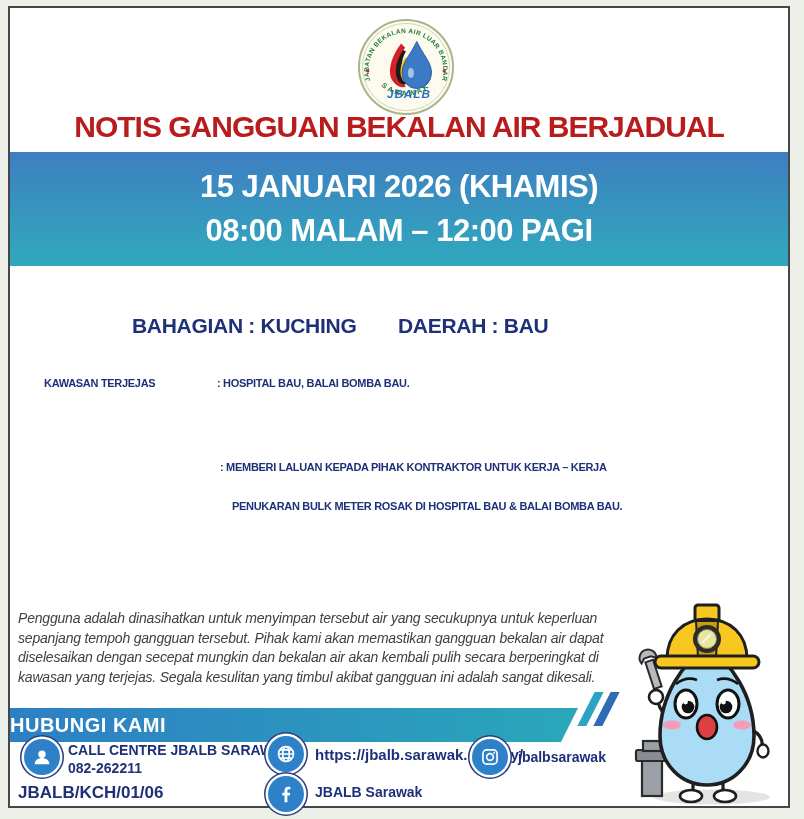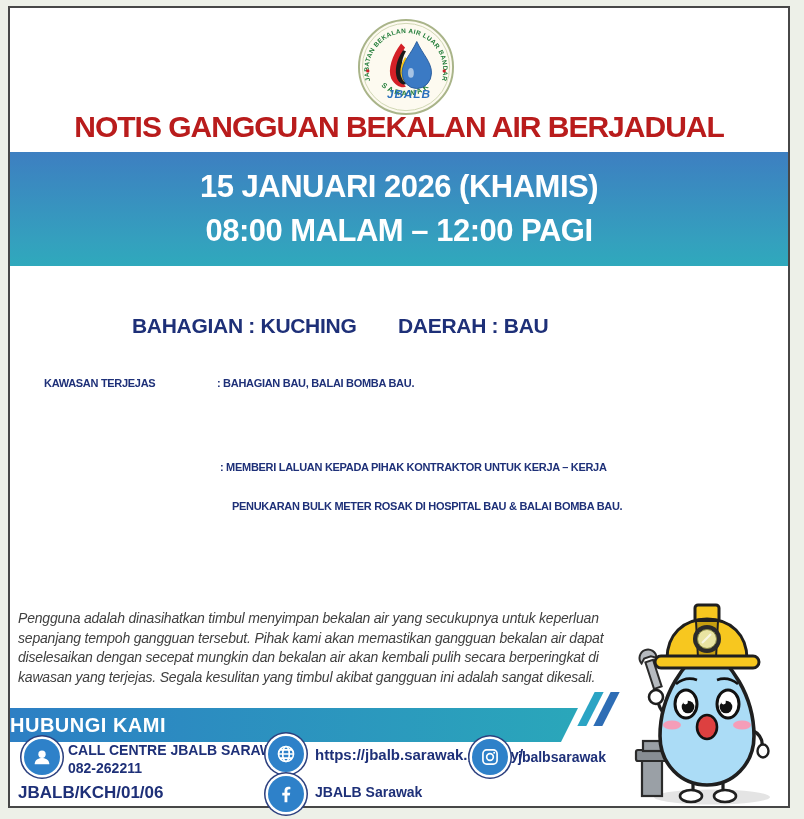--- a/index.html
+++ b/index.html
@@ -96,27 +96,27 @@
 
     <div class="abs band">
       <div>15 JANUARI 2026 (KHAMIS)</div>
       <div>08:00 MALAM – 12:00 PAGI</div>
     </div>
 
     <div class="abs navy row-region lbl-bahagian">BAHAGIAN : KUCHING</div>
     <div class="abs navy row-region lbl-daerah">DAERAH : BAU</div>
 
     <div class="abs navy detail kawasan-label">KAWASAN TERJEJAS</div>
-    <div class="abs navy detail kawasan-value">: BAHAGIAN BAU, BALAI BOMBA BAU.</div>
+    <div class="abs navy detail kawasan-value">: HOSPITAL BAU, BALAI BOMBA BAU.</div>
 
     <div class="abs navy detail huraian-line1">: MEMBERI LALUAN KEPADA PIHAK KONTRAKTOR UNTUK KERJA – KERJA</div>
     <div class="abs navy detail huraian-line2">PENUKARAN BULK METER ROSAK DI HOSPITAL BAU &amp; BALAI BOMBA BAU.</div>
 
     <div class="abs advisory">
-      <div>Pengguna adalah dinasihatkan timbul menyimpan bekalan air yang secukupnya untuk keperluan</div>
+      <div>Pengguna adalah dinasihatkan untuk menyimpan tersebut air yang secukupnya untuk keperluan</div>
       <div>sepanjang tempoh gangguan tersebut. Pihak kami akan memastikan gangguan bekalan air dapat</div>
       <div>diselesaikan dengan secepat mungkin dan bekalan air akan kembali pulih secara berperingkat di</div>
       <div>kawasan yang terjejas. Segala kesulitan yang timbul akibat gangguan ini adalah sangat dikesali.</div>
     </div>
 
     <div class="abs hubungi">
       <span>HUBUNGI KAMI</span>
     </div>
     <div class="abs stripe stripe1"></div>
     <div class="abs stripe stripe2"></div>

